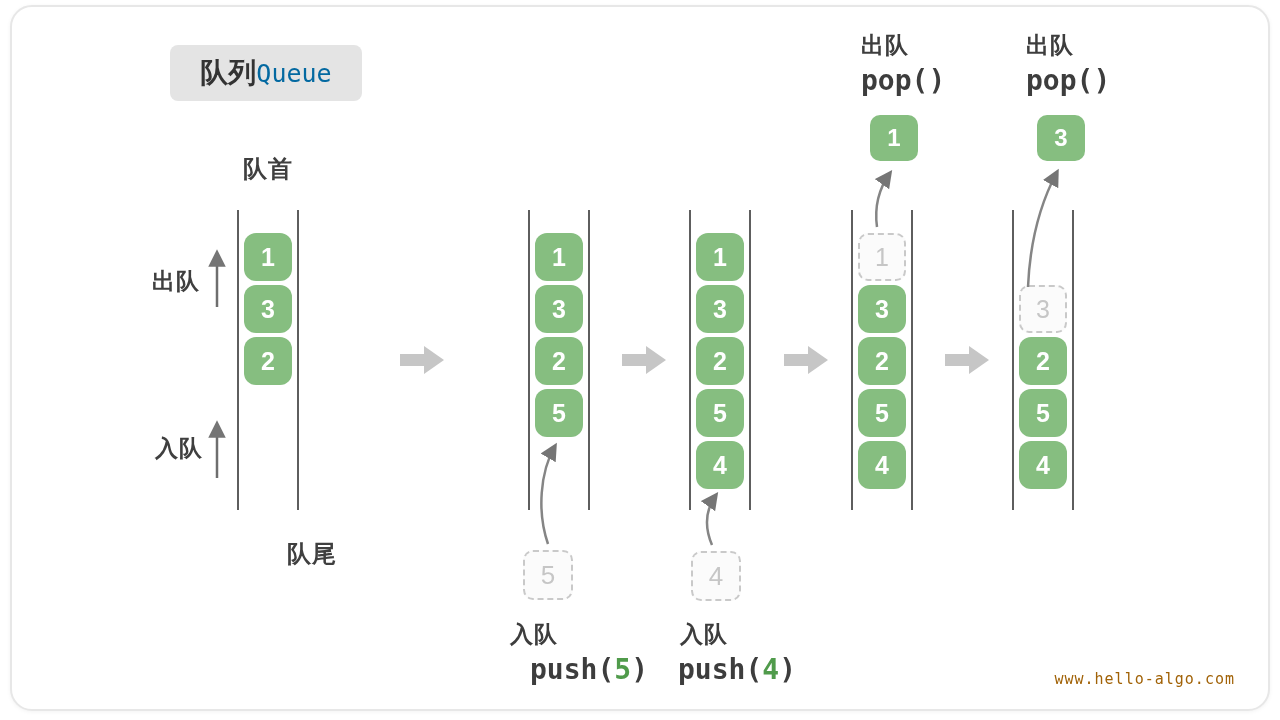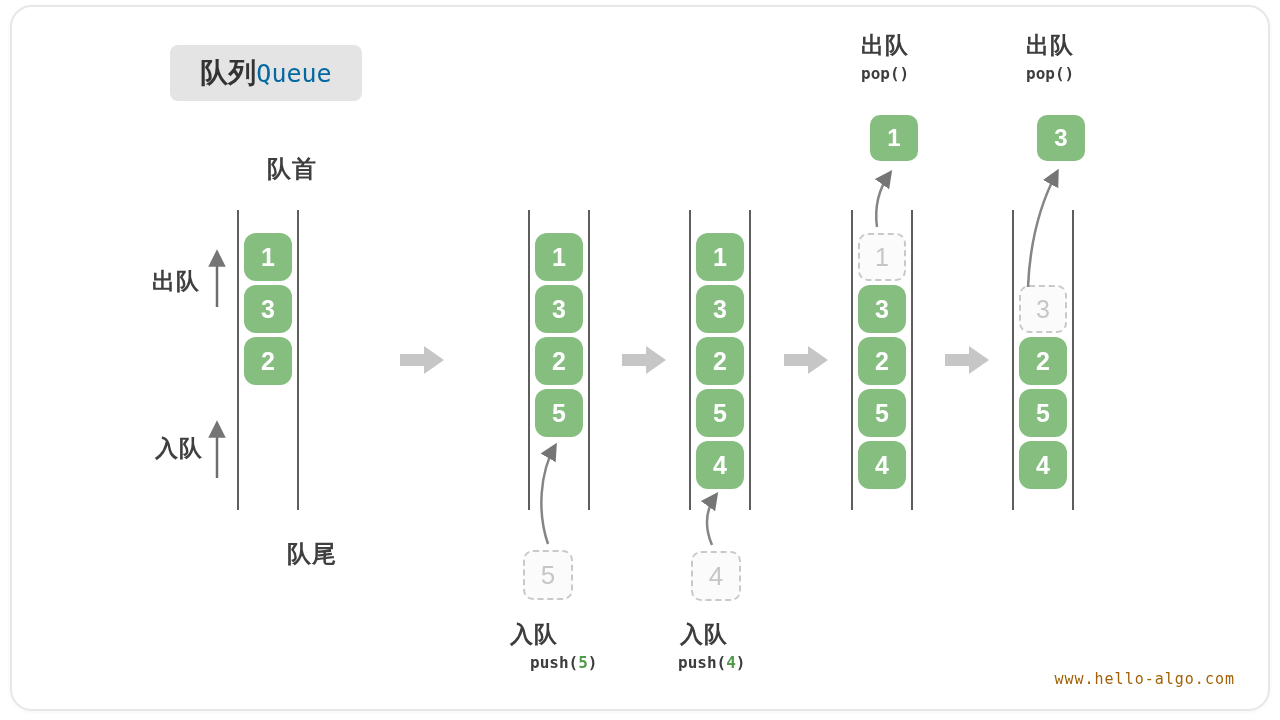--- a/index.html
+++ b/index.html
@@ -31,28 +31,28 @@
     background: #e4e4e4;
     border-radius: 8px;
     display: flex; align-items: center; justify-content: center;
     gap: 0;
   }
   .title-badge .zh { font-size: 28px; font-weight: 700; color: #333333; }
   .title-badge .en { font-size: 25px; color: #0369a1; }
 
   
   .lbl { position: absolute; color: #3f3f3f; font-weight: 700; font-size: 24px; letter-spacing: 1px; }
-  .lbl-front  { left: 237px; top: 153px; width: 62px; text-align: center; margin-left: 24px; }
+  .lbl-front  { left: 237px; top: 153px; width: 62px; text-align: center; }
   .lbl-rear   { left: 237px; top: 538px; width: 62px; text-align: center; margin-left: 44px; }
   .lbl-deq    { left: 152px; top: 266px; font-size: 23px; }
   .lbl-enq    { left: 155px; top: 433px; font-size: 23px; }
 
   
   .op-zh { position: absolute; color: #3d3d3d; font-weight: 600; font-size: 23px; letter-spacing: 1px; }
-  .op-code { position: absolute; color: #3d3d3d; font-size: 16px; font-weight: 600; }
+  .op-code { position: absolute; color: #3d3d3d; font-size: 28px; font-weight: 600; }
   .op-code .arg { color: #509b4b; font-weight: 700; }
 
   
   .queue { position: absolute; top: 210px; width: 62px; height: 300px; }
   .wall { position: absolute; top: 0; width: 2px; height: 300px; background: #5e5e5e; }
   .wall.left { left: 0; }
   .wall.right { right: 0; }
 
   .cell {
     position: absolute;

